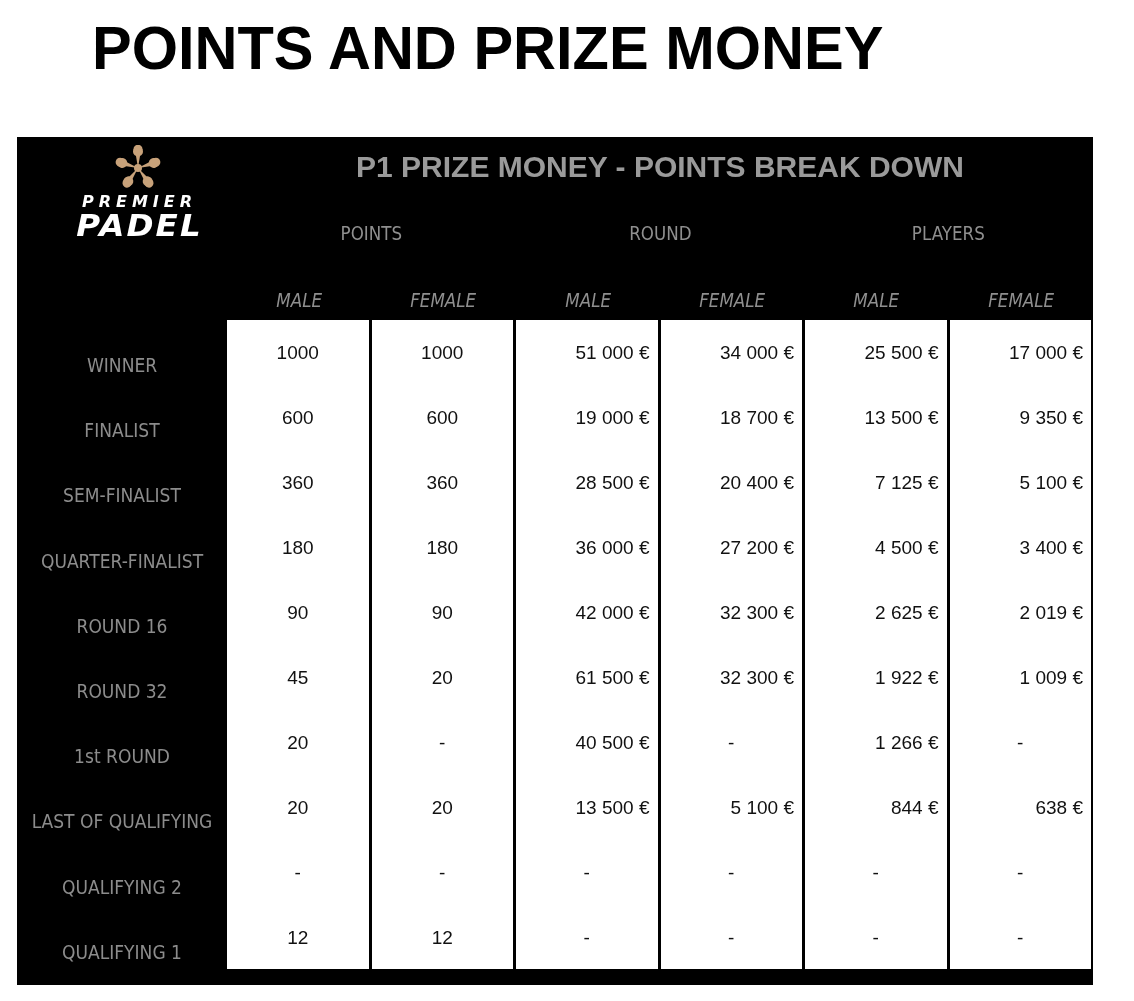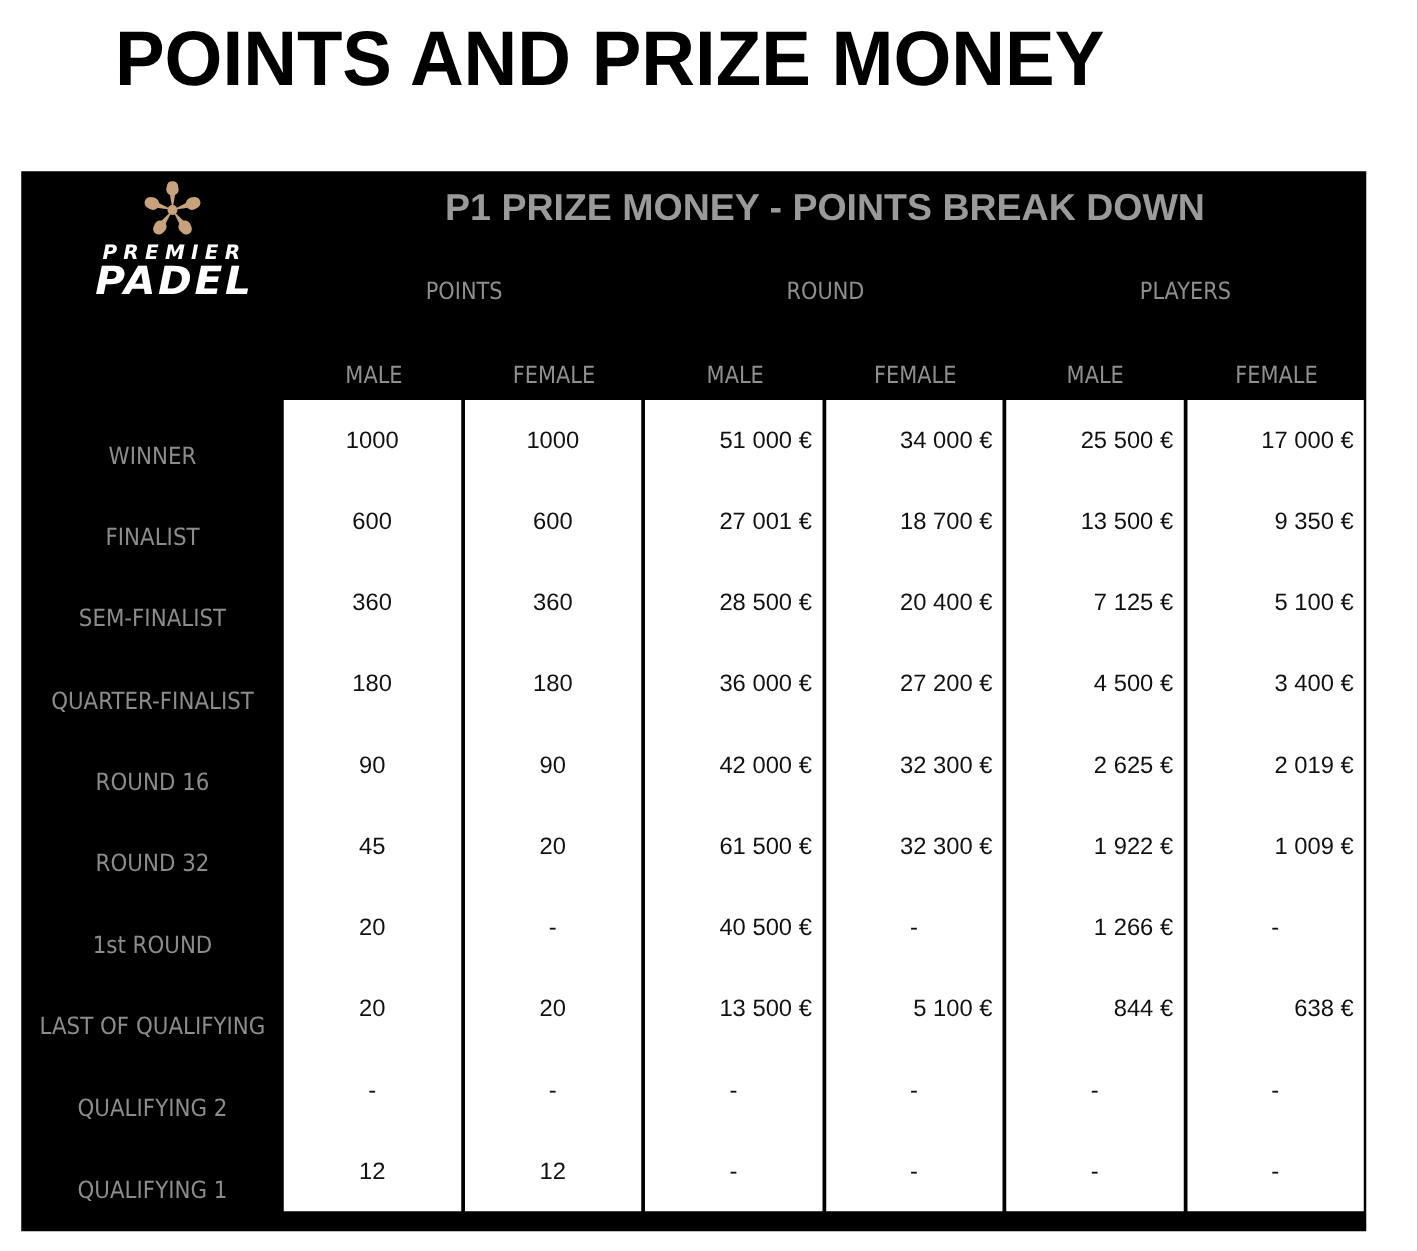--- a/index.html
+++ b/index.html
@@ -106,20 +106,21 @@
       font-size: 19px;
       transform: scaleX(0.88);
     }
     .sub-row {
       position: absolute;
       left: 210px;
       top: 130px;
       width: 866px;
       height: 66px;
       display: flex;
+      font-style: italic;
     }
     .sub-row .sub {
       width: 144.5px;
       text-align: center;
       line-height: 66px;
       color: #8f8f8f;
       font-family: "DejaVu Sans", sans-serif;
       font-size: 19px;
       transform: scaleX(0.88);
     }
@@ -291,21 +292,21 @@
       <div class="cell pts">180</div>
       <div class="cell pts">90</div>
       <div class="cell pts">20</div>
       <div class="cell pts">-</div>
       <div class="cell pts">20</div>
       <div class="cell pts">-</div>
       <div class="cell pts">12</div>
     </div>
     <div class="col">
       <div class="cell money">51 000  €</div>
-      <div class="cell money">27 001  €</div>
+      <div class="cell money">19 000  €</div>
       <div class="cell money">28 500  €</div>
       <div class="cell money">36 000  €</div>
       <div class="cell money">42 000  €</div>
       <div class="cell money">61 500  €</div>
       <div class="cell money">40 500  €</div>
       <div class="cell money">13 500  €</div>
       <div class="cell money dash">-</div>
       <div class="cell money dash">-</div>
     </div>
     <div class="col">

